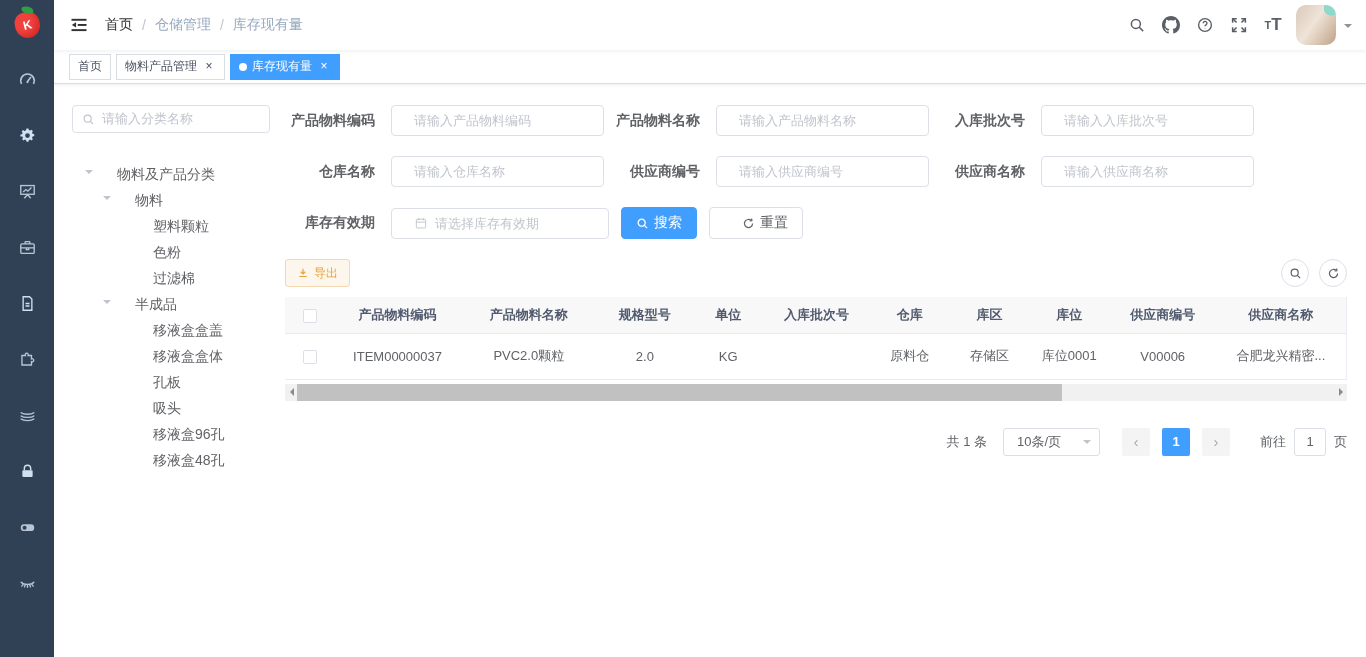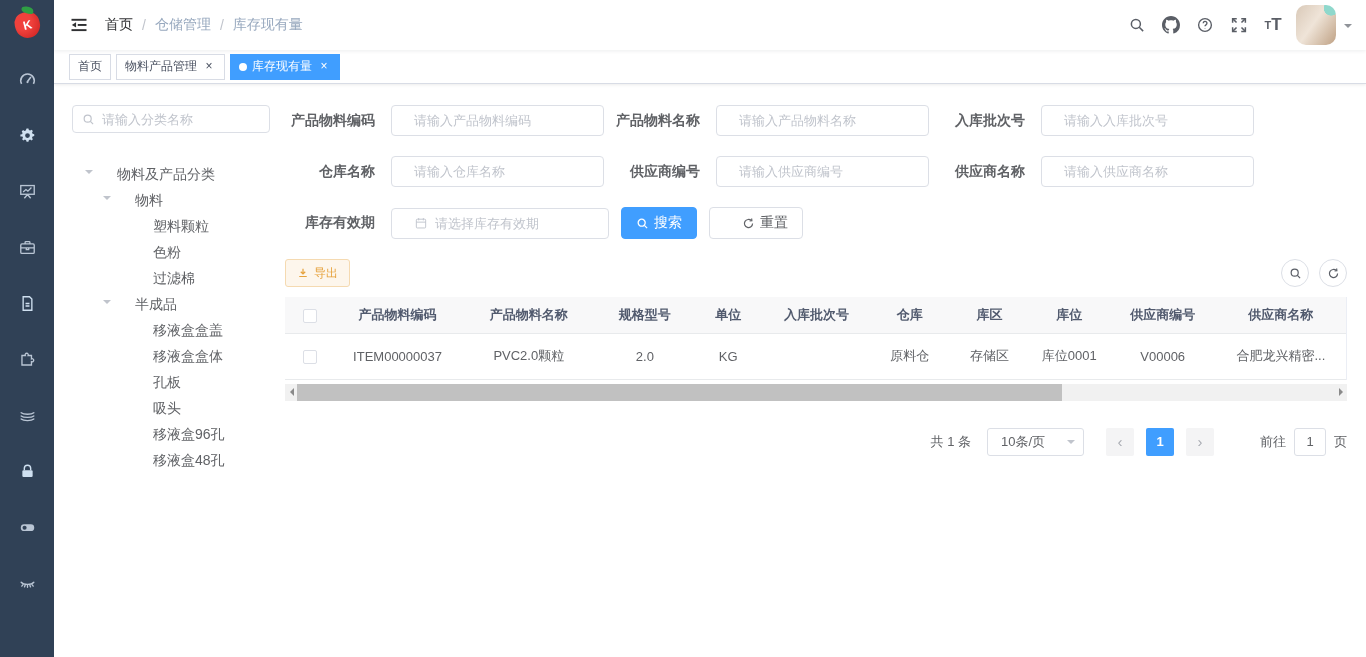--- a/index.html
+++ b/index.html
@@ -49,21 +49,21 @@
   .tag-close { margin-left:5px; width:14px; height:14px; line-height:13px; text-align:center; border-radius:50%; font-size:12px; }
   .tag.active .tag-close { color:#fff; }
 
   
   .content { flex:1; display:flex; background:#fff; overflow:hidden; }
 
   
   .tree-panel { width:212px; flex-shrink:0; padding:21px 0 0 18px; }
   .tree-search { width:198px; height:28px; border:1px solid #dcdfe6; border-radius:4px; display:flex; align-items:center; padding:0 9px; gap:7px; color:#c0c4cc; background:#fff; }
   .tree-search svg { width:13px; height:13px; flex-shrink:0; }
-  .tree-search input { border:none; outline:none; flex:1; font-size:13px; color:#404040; min-width:0; font-family:Liberation Sans, sans-serif; }
+  .tree-search input { border:none; outline:none; flex:1; font-size:13px; color:#404040; min-width:0; font-family:Liberation Serif, serif; }
   .tree-search input::placeholder { color:#c0c4cc; }
   .tree { margin-top:33px; font-size:14px; color:#606266; }
   .tree-node { height:26px; display:flex; align-items:flex-start; cursor:pointer; }
   .tree-caret { width:18px; display:flex; justify-content:flex-start; }
   .tree-caret::before { content:""; border:4.5px solid transparent; border-top-color:#c0c4cc; margin-top:4px; }
   .tree-label { margin-left:14px; white-space:nowrap; }
   .tree-node.leaf .tree-label { margin-left:32px; }
 
   
   .right-panel { flex:1; min-width:0; padding:21px 19px 0 19px; }
@@ -110,21 +110,21 @@
 
   
   .pagination { margin-top:27px; display:flex; justify-content:flex-end; align-items:center; font-size:13px; color:#606266; }
   .pg-total { margin-right:16px; }
   .pg-size { width:97px; height:28px; border:1px solid #dcdfe6; border-radius:3px; display:flex; align-items:center; padding:0 8px 0 13px; cursor:pointer; color:#606266; }
   .pg-size .caret { margin-left:auto; border:4px solid transparent; border-top-color:#c0c4cc; margin-top:4px; }
   .pg-btn { min-width:28px; height:28px; border-radius:2px; background:#f4f4f5; color:#a8abb2; display:flex; align-items:center; justify-content:center; font-size:15px; cursor:pointer; }
   .pg-prev { margin-left:22px; }
   .pg-page { margin-left:12px; background:#409eff; color:#fff; font-size:13px; font-weight:700; }
   .pg-next { margin-left:12px; }
-  .pg-goto { margin-left:46px; display:flex; align-items:center; gap:8px; }
+  .pg-goto { margin-left:30px; display:flex; align-items:center; gap:8px; }
   .pg-input { width:32px; height:28px; border:1px solid #dcdfe6; border-radius:3px; text-align:center; font-size:13px; color:#606266; outline:none; font-family:inherit; }
 </style>
 </head>
 <body>
 
 <div class="app">
 
   <aside class="sidebar">
     <div class="logo">
       <div class="berry">K</div>

